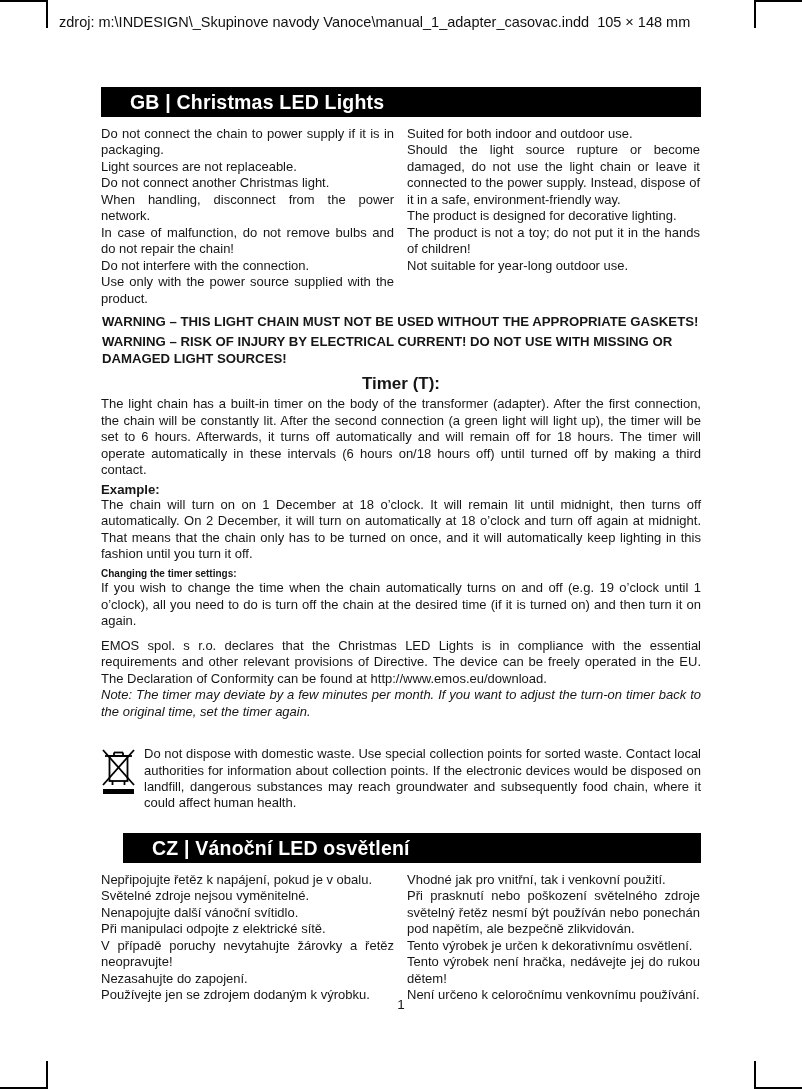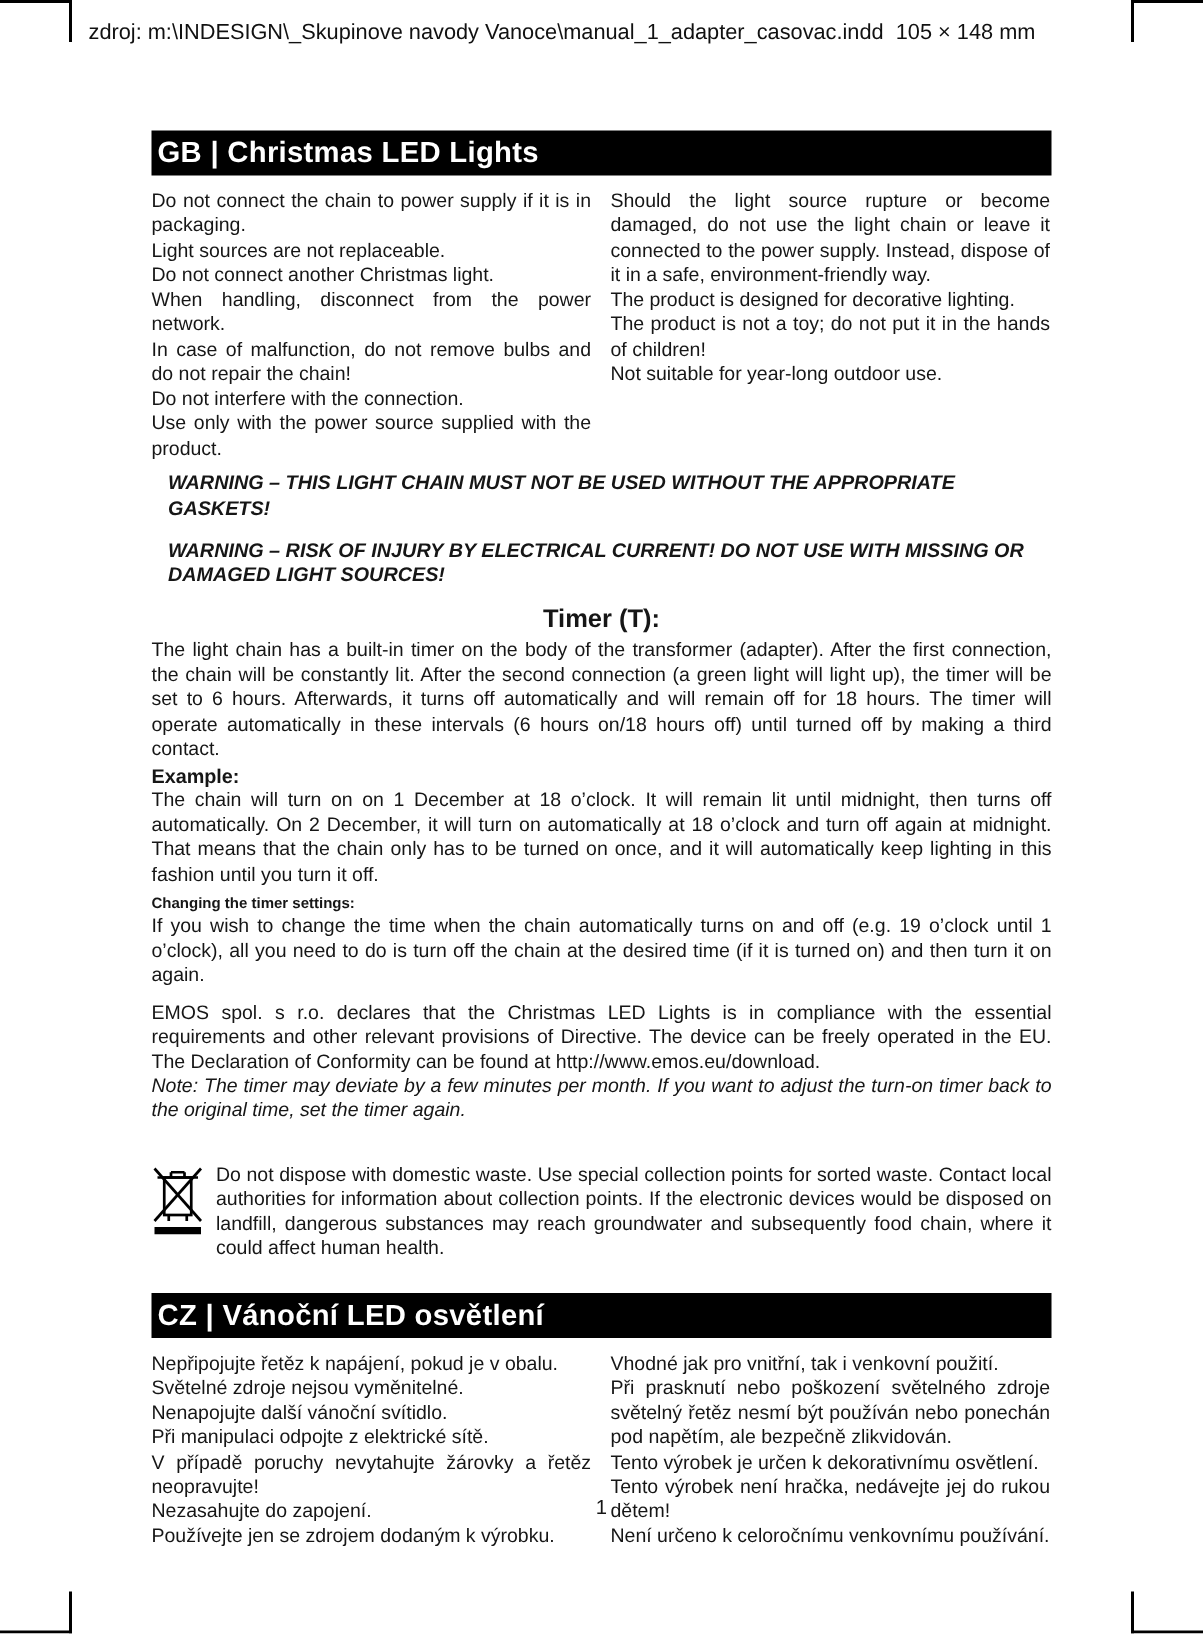--- a/index.html
+++ b/index.html
@@ -8,36 +8,36 @@
     background: #ffffff; color: #161616;
     font-family: "Liberation Sans", sans-serif;
     overflow: hidden;
   }
   .crop { position: absolute; background: #000; }
   .src-line { position: absolute; left: 59px; top: 14px; font-size: 14.5px; color: #111; white-space: pre; }
   .content { position: absolute; left: 101px; top: 87px; width: 600px; }
   .bar {
     background: #000; color: #fff; font-weight: bold;
     font-size: 19.5px; line-height: 30px; height: 30px;
-    padding-left: 4px; letter-spacing: .2px;
+    padding-left: 29px; letter-spacing: .2px;
   }
   .cols { display: flex; gap: 13px; margin-top: 9px; }
   .col { width: 293px; }
   .col p, .body-p { font-size: 13px; line-height: 16.45px; text-align: justify; margin: 0; }
-  .warn { font-weight: bold; font-size: 13.2px; line-height: 16.8px; margin: 11px; font-style: italic; }
+  .warn { font-weight: bold; font-size: 13.2px; line-height: 16.8px; margin: 1px; }
   .warn1 { margin-top: 7px; }
   .warn2 { margin-top: 3px; }
   .h-timer { font-size: 17px; font-weight: bold; margin: 7px 0 2px 0; text-align: center; }
   .lbl { font-weight: bold; font-size: 13.2px; margin: 3px 0 0 0; }
   .h-small { font-size: 10px; font-weight: bold; margin: 6px 0 1px 0; }
   .note { font-style: italic; }
   .mt8 { margin-top: 8px; }
   .weee { margin-top: 26px; }
   .weee-icon { float: left; margin: 3px 9px 0 1px; }
-  .bar-cz { margin-top: 21px; }
+  .bar-cz { margin-top: 21px; margin-left: 22px; }
   .pageno { position: absolute; top: 997px; left: 0; width: 802px; text-align: center; font-size: 13.5px; }
 </style>
 </head>
 <body>
 
 <div class="crop" style="left:0;top:0;width:48px;height:2px;"></div>
 <div class="crop" style="left:46px;top:0;width:2px;height:28px;"></div>
 <div class="crop" style="left:754px;top:0;width:48px;height:2px;"></div>
 <div class="crop" style="left:754px;top:0;width:2px;height:28px;"></div>
 <div class="crop" style="left:0;top:1087px;width:48px;height:2px;"></div>
@@ -57,20 +57,21 @@
     <div class="col">
       <p>Do not connect the chain to power supply if it is in packaging.</p>
       <p>Light sources are not replaceable.</p>
       <p>Do not connect another Christmas light.</p>
       <p>When handling, disconnect from the power network.</p>
       <p>In case of malfunction, do not remove bulbs and do not repair the chain!</p>
       <p>Do not interfere with the connection.</p>
       <p>Use only with the power source supplied with the product.</p>
     </div>
     <div class="col">
+      <p>Suited for both indoor and outdoor use.</p>
       <p>Should the light source rupture or become damaged, do not use the light chain or leave it connected to the power supply. Instead, dispose of it in a safe, environment-friendly way.</p>
       <p>The product is designed for decorative lighting.</p>
       <p>The product is not a toy; do not put it in the hands of children!</p>
       <p>Not suitable for year-long outdoor use.</p>
     </div>
   </div>
 
   <p class="warn warn1">WARNING – THIS LIGHT CHAIN MUST NOT BE USED WITHOUT THE APPROPRIATE GASKETS!</p>
   <p class="warn warn2">WARNING – RISK OF INJURY BY ELECTRICAL CURRENT! DO NOT USE WITH MISSING OR DAMAGED LIGHT SOURCES!</p>
 

